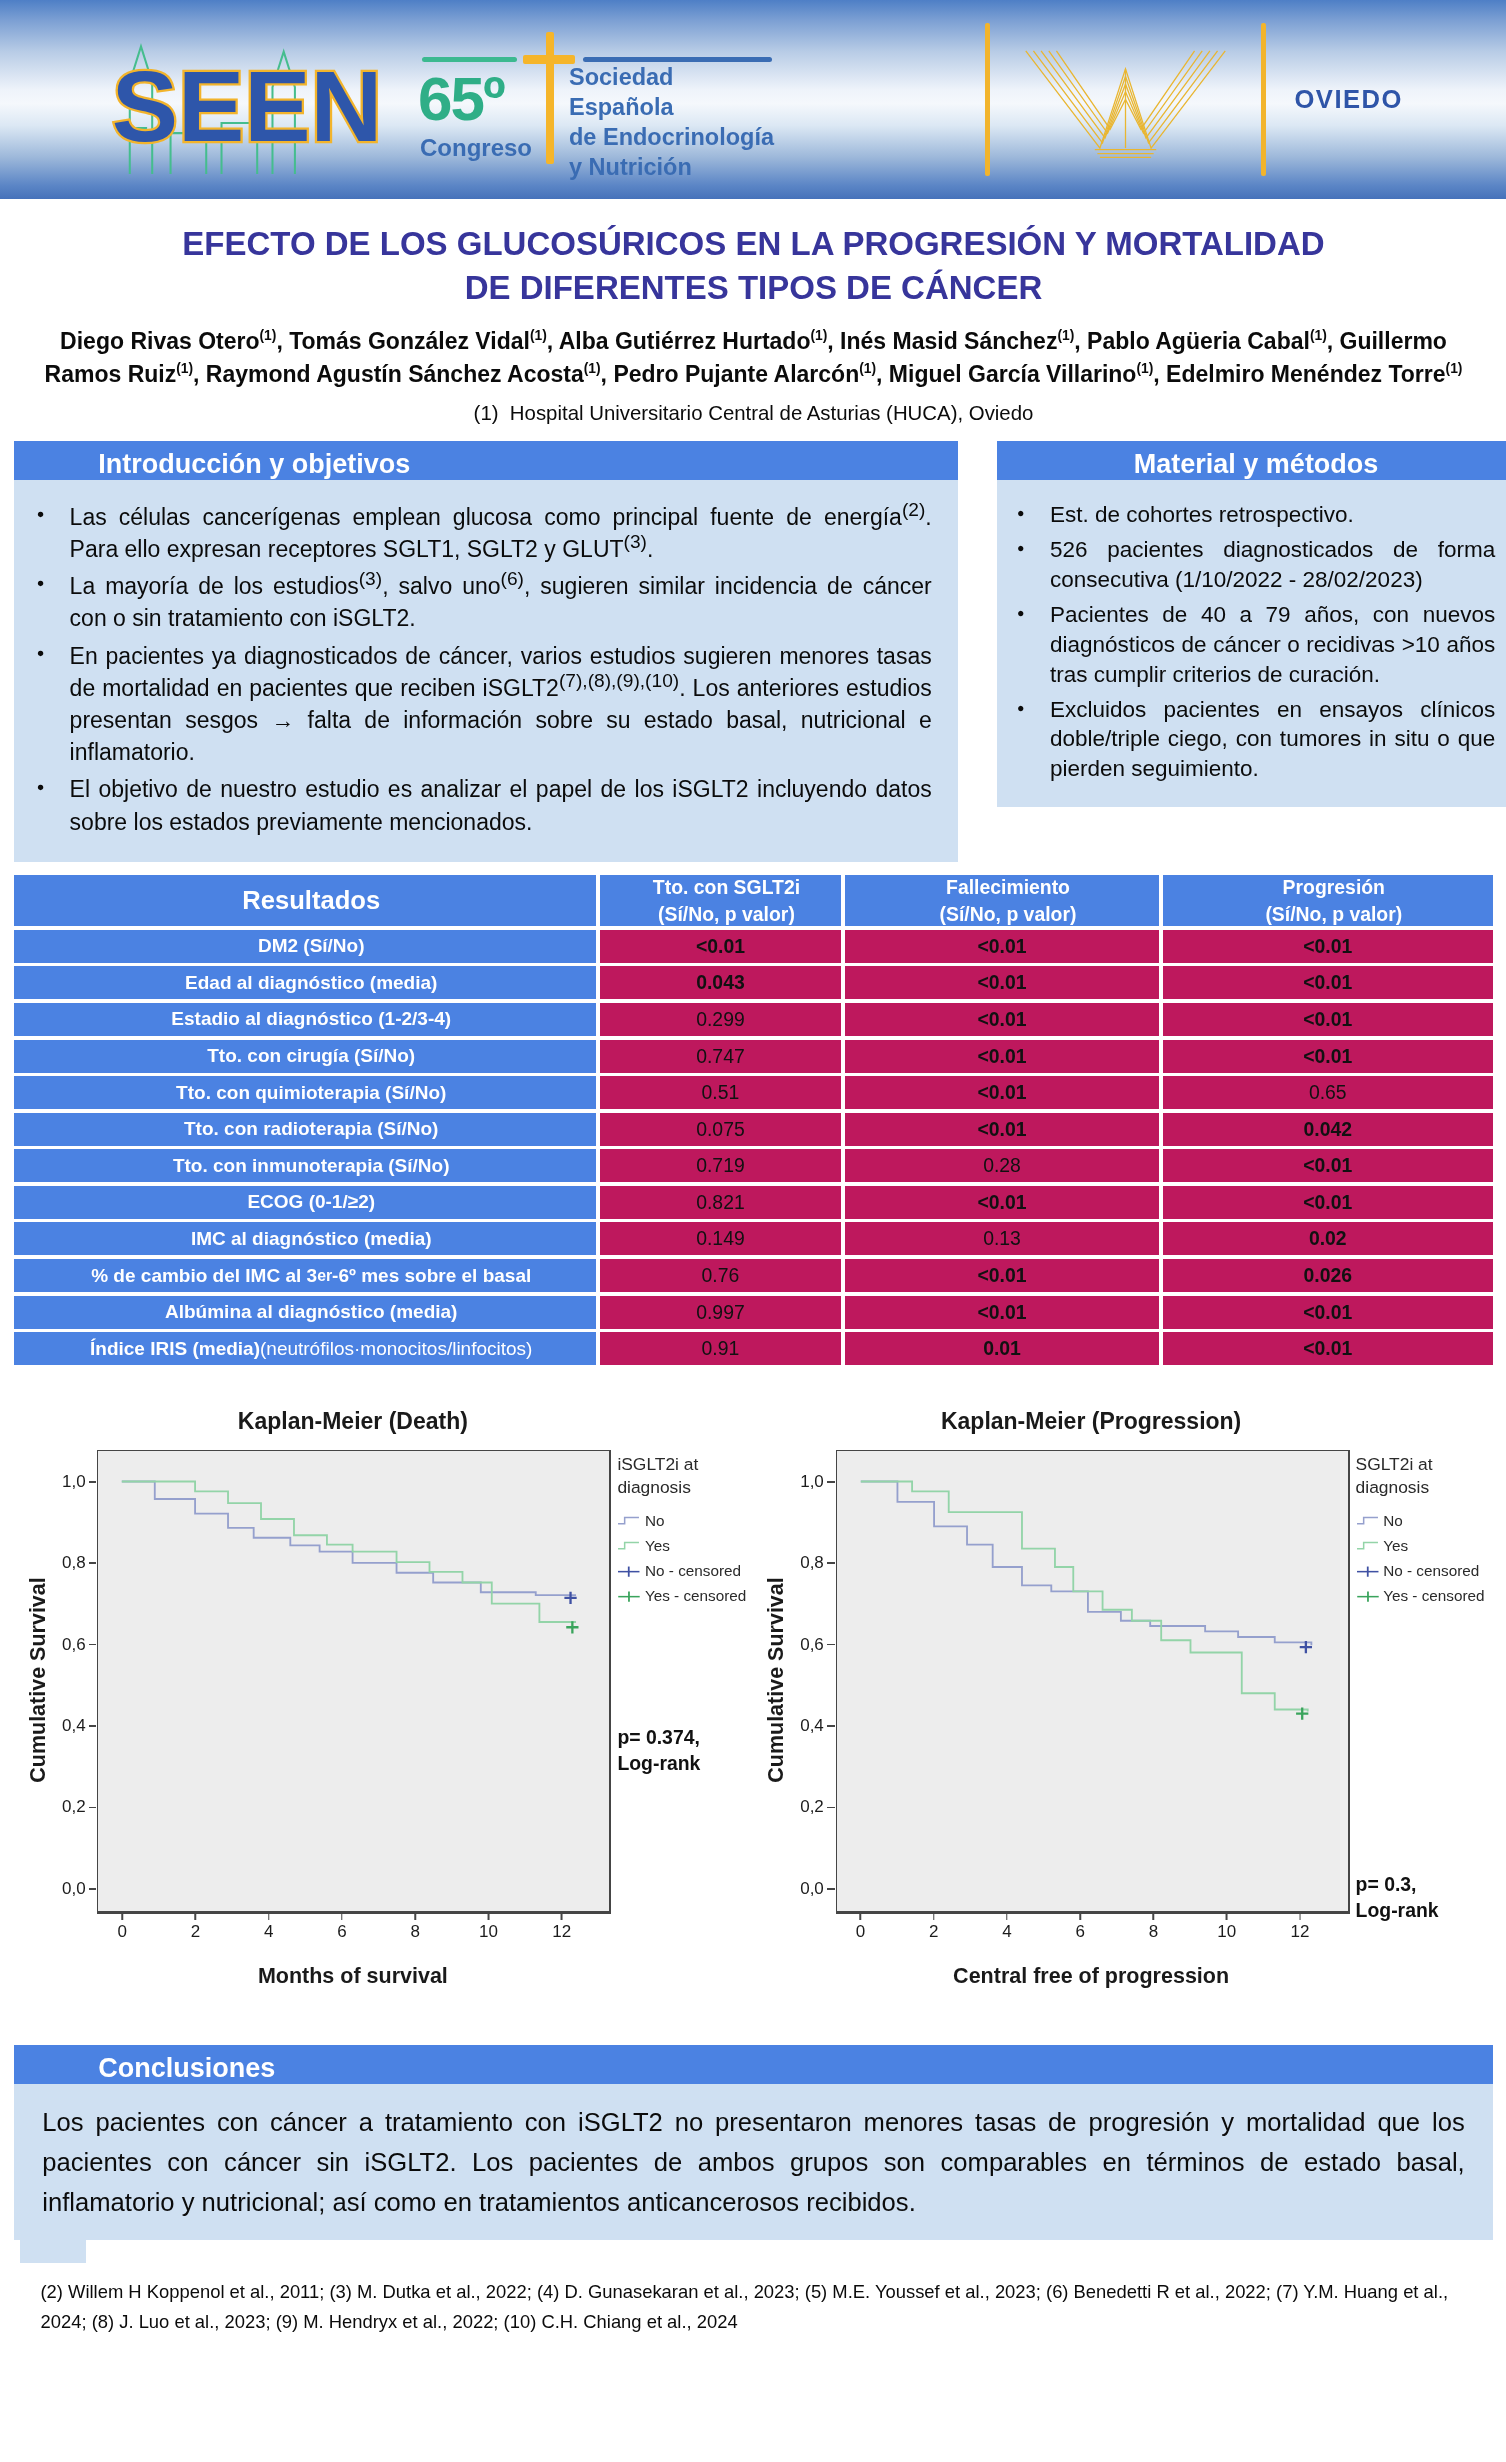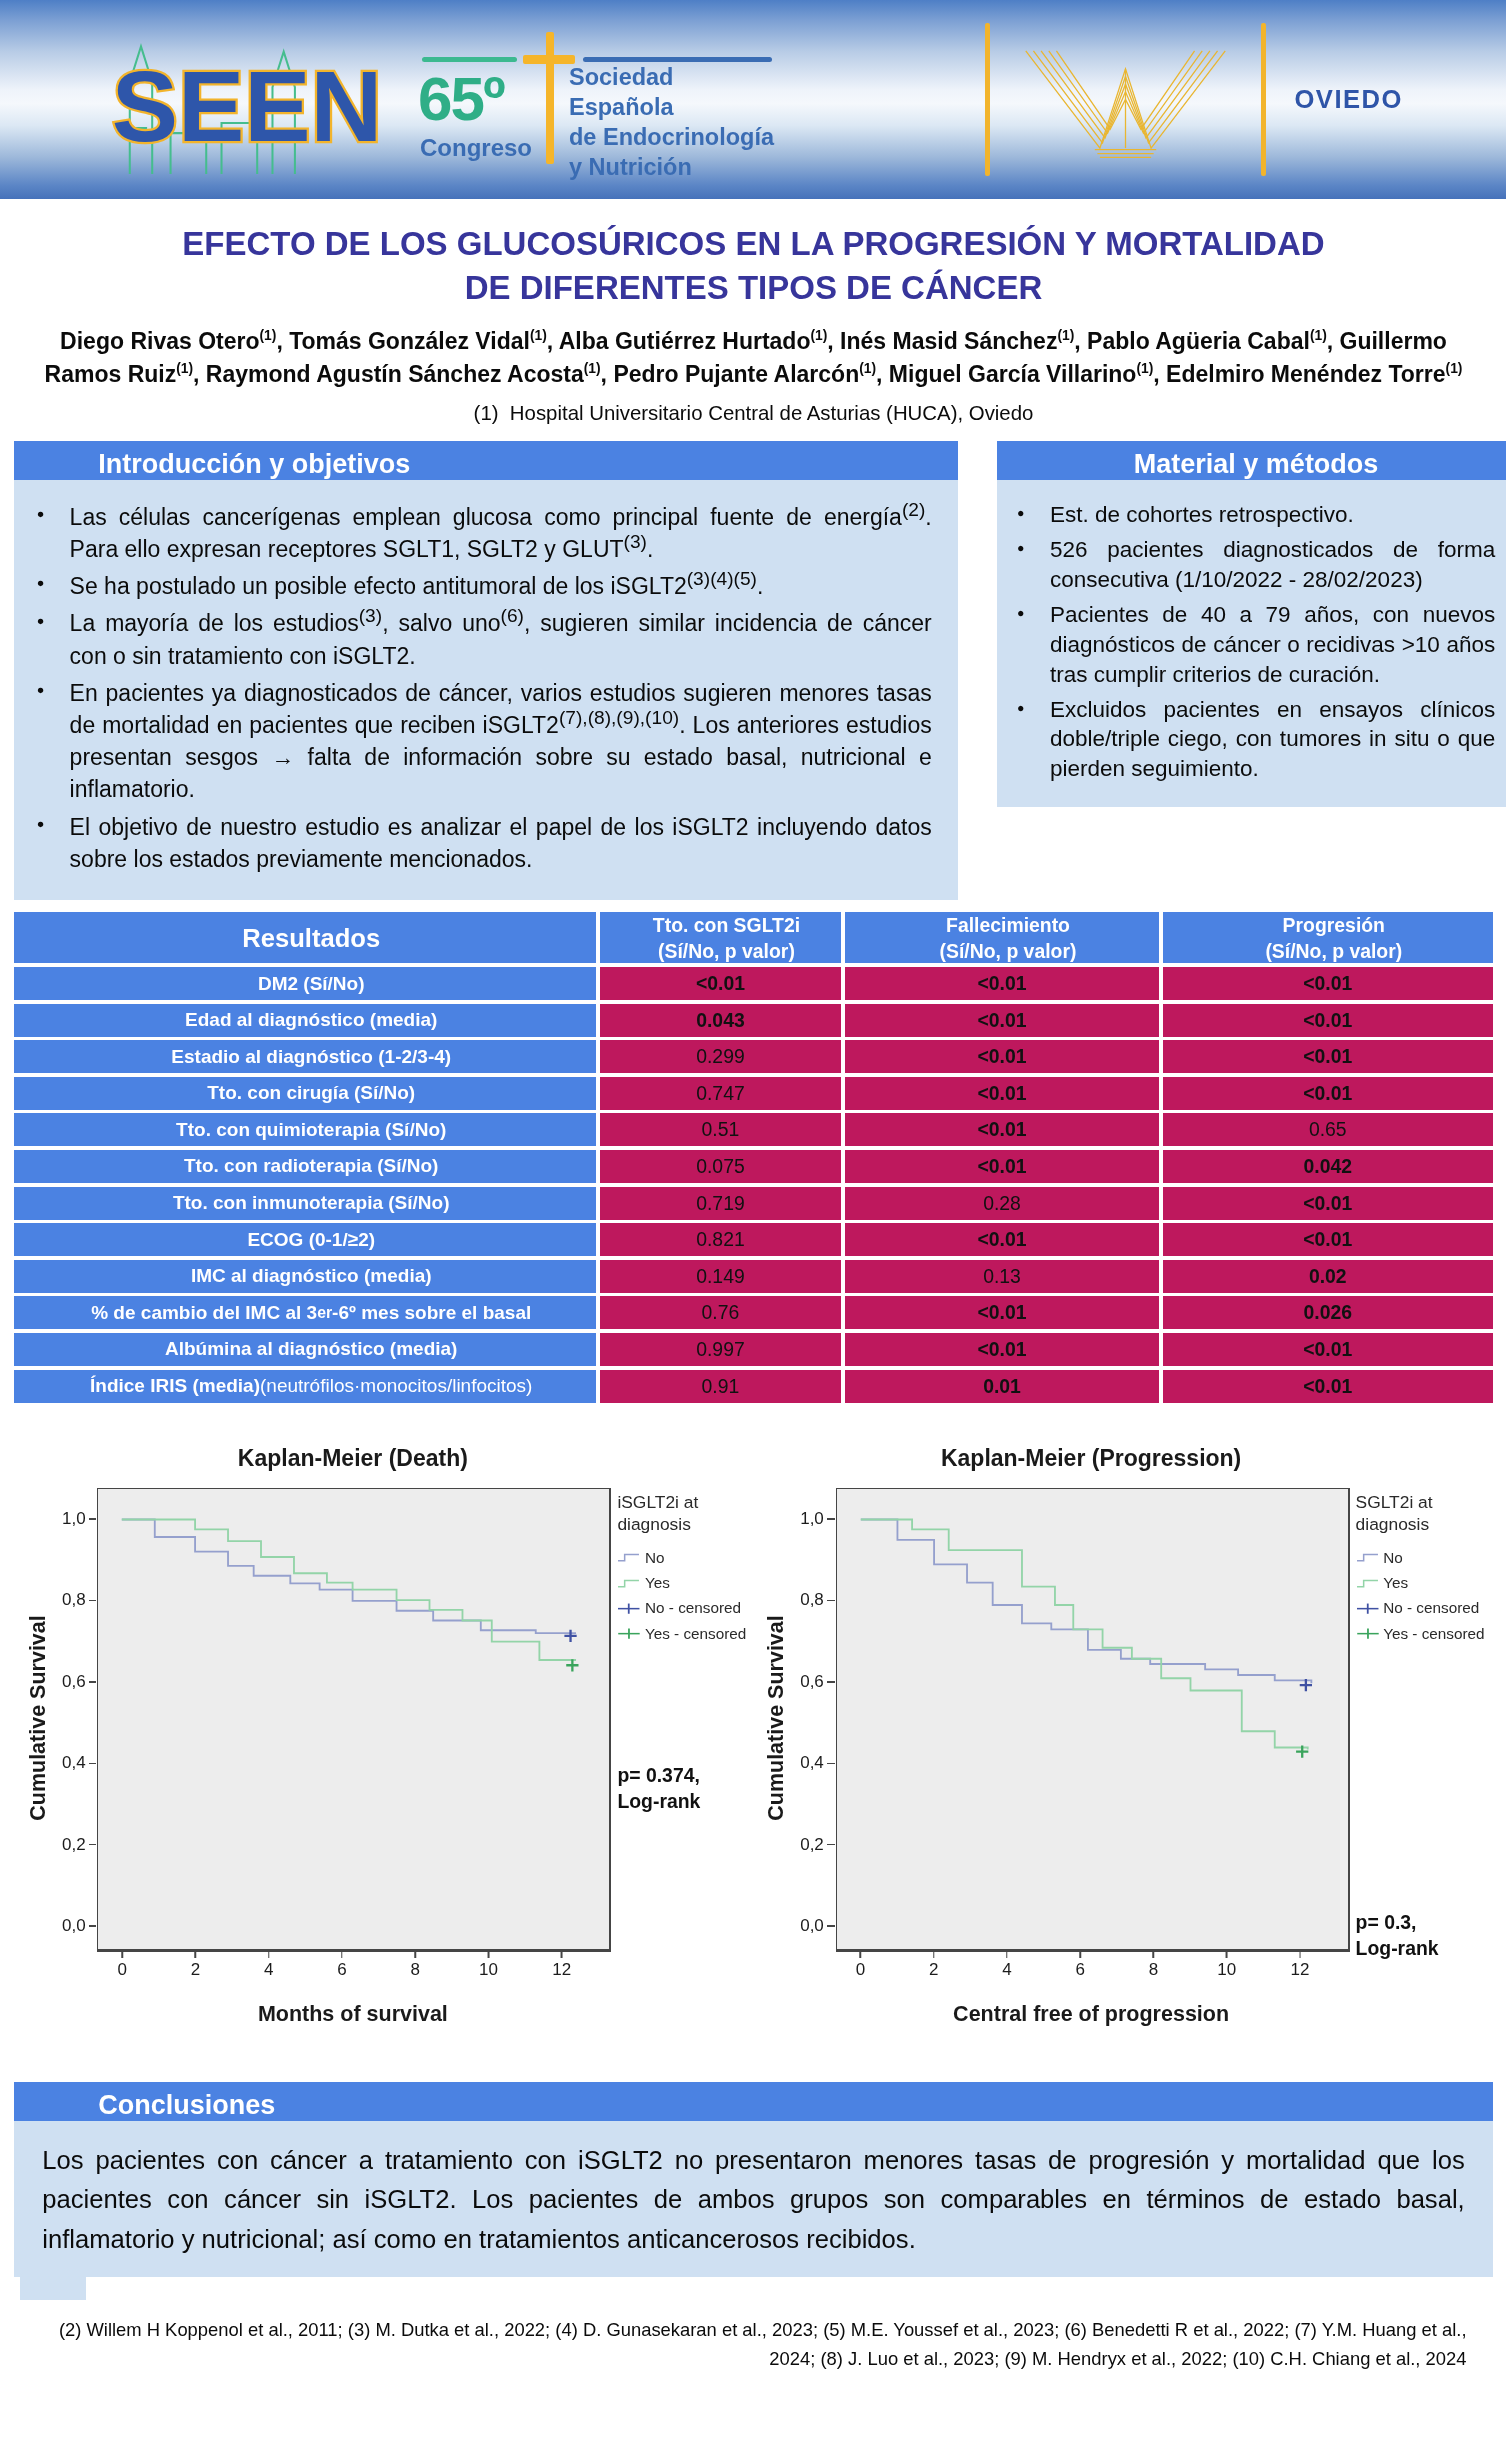--- a/index.html
+++ b/index.html
@@ -79,21 +79,21 @@
   .km-legend{position:absolute;left:597px;top:60px;width:129px;}
   .legend-title{font-size:17.4px;color:#2a2a2a;white-space:pre-line;line-height:1.3;margin-bottom:13.3px;}
   .legend-item{display:flex;align-items:center;gap:4.1px;margin-bottom:7.2px;}
   .legend-item .entry-label{font-size:15.3px;color:#2a2a2a;white-space:nowrap;}
   .km-annotation{position:absolute;left:597px;font-size:19.4px;font-weight:bold;color:#111;white-space:pre-line;line-height:1.35;}
   
   .conclusions{margin:25.6px 14.3px 0;}
   .conclusions .panel-body{padding:19.4px 28px 17.4px;font-size:25.6px;line-height:1.55;text-align:justify;}
   .conclusions-tab{width:66px;height:23.5px;background:#cfe0f2;margin-left:6.1px;}
   
-  .references{margin:14.3px auto 0;width:1426px;text-align:right;font-size:18.4px;line-height:1.6;}
+  .references{margin:14.3px auto 0;width:1426px;text-align:left;font-size:18.4px;line-height:1.6;}
 </style>
 </head>
 <body>
 
 <header class="banner">
   <div class="seen-logo">
     <svg width="286" height="158" viewBox="0 0 560 310">
       <g fill="none" stroke="#45bd8e" stroke-width="4">
         <path d="M50,300 V120 L72,50 L94,120 V300"></path>
         <path d="M60,160 H84 M60,210 H84"></path>
@@ -143,21 +143,20 @@
 
 <p class="authors">Diego Rivas Otero<sup>(1)</sup>, Tomás González Vidal<sup>(1)</sup>, Alba Gutiérrez Hurtado<sup>(1)</sup>, Inés Masid Sánchez<sup>(1)</sup>, Pablo Agüeria Cabal<sup>(1)</sup>, Guillermo Ramos Ruiz<sup>(1)</sup>, Raymond Agustín Sánchez Acosta<sup>(1)</sup>, Pedro Pujante Alarcón<sup>(1)</sup>, Miguel García Villarino<sup>(1)</sup>, Edelmiro Menéndez Torre<sup>(1)</sup></p>
 <p class="affiliation">(1)&nbsp;&nbsp;Hospital Universitario Central de Asturias (HUCA), Oviedo</p>
 
 <section class="panels">
   <div class="panel intro">
     <div class="panel-header indent">Introducción y objetivos</div>
     <div class="panel-body">
       <ul>
           <li>Las células cancerígenas emplean glucosa como principal fuente de energía<sup>(2)</sup>. Para ello expresan receptores SGLT1, SGLT2 y GLUT<sup>(3)</sup>.</li>
-          <li>Se ha postulado un posible efecto antitumoral de los iSGLT2<sup>(3)(4)(5)</sup>.</li>
           <li>La mayoría de los estudios<sup>(3)</sup>, salvo uno<sup>(6)</sup>, sugieren similar incidencia de cáncer con o sin tratamiento con iSGLT2.</li>
           <li>En pacientes ya diagnosticados de cáncer, varios estudios sugieren menores tasas de mortalidad en pacientes que reciben iSGLT2<sup>(7),(8),(9),(10)</sup>. Los anteriores estudios presentan sesgos → falta de información sobre su estado basal, nutricional e inflamatorio.</li>
           <li>El objetivo de nuestro estudio es analizar el papel de los iSGLT2 incluyendo datos sobre los estados previamente mencionados.</li>
         </ul>
     </div>
   </div>
   <div class="panel methods">
     <div class="panel-header center">Material y métodos</div>
     <div class="panel-body">
       <ul>

